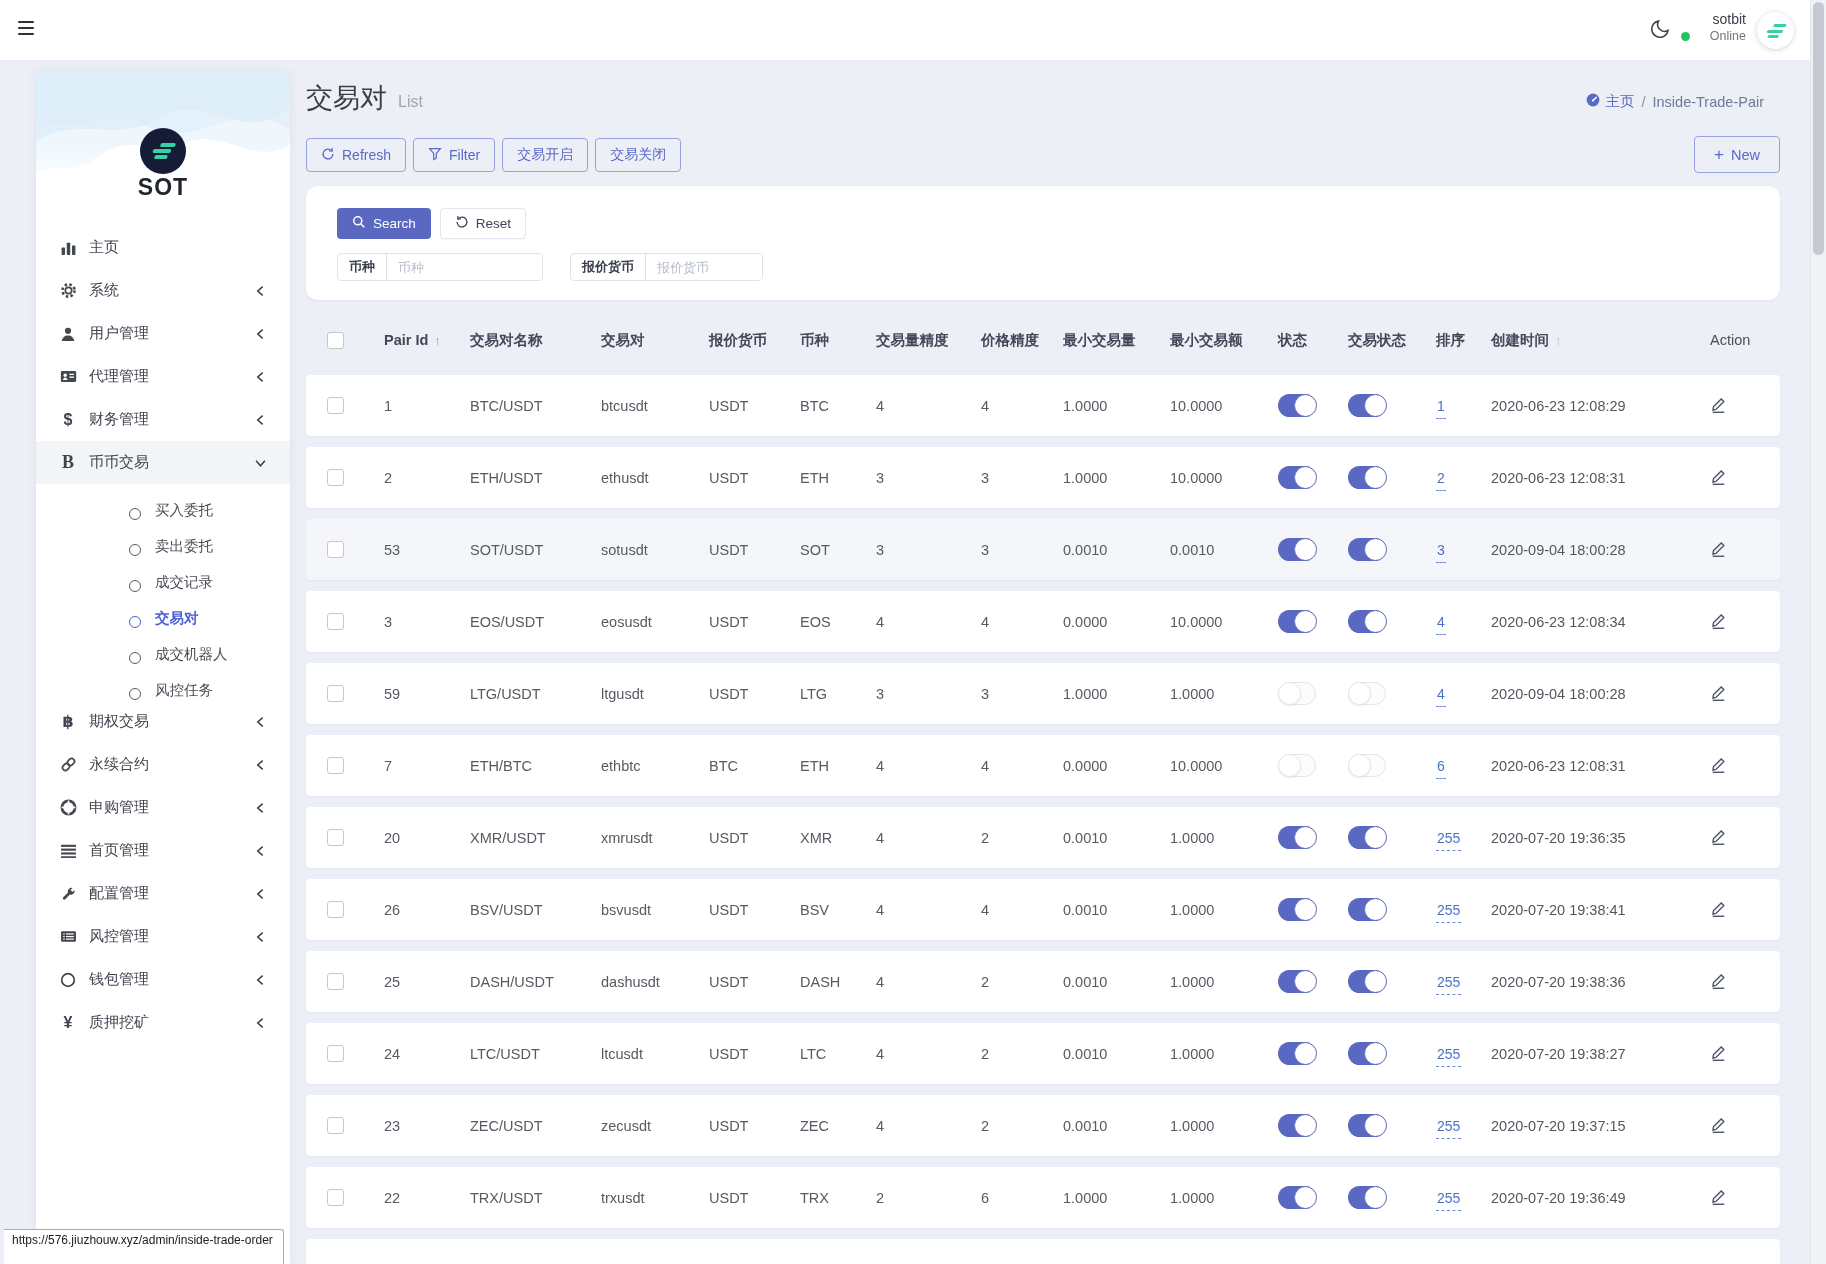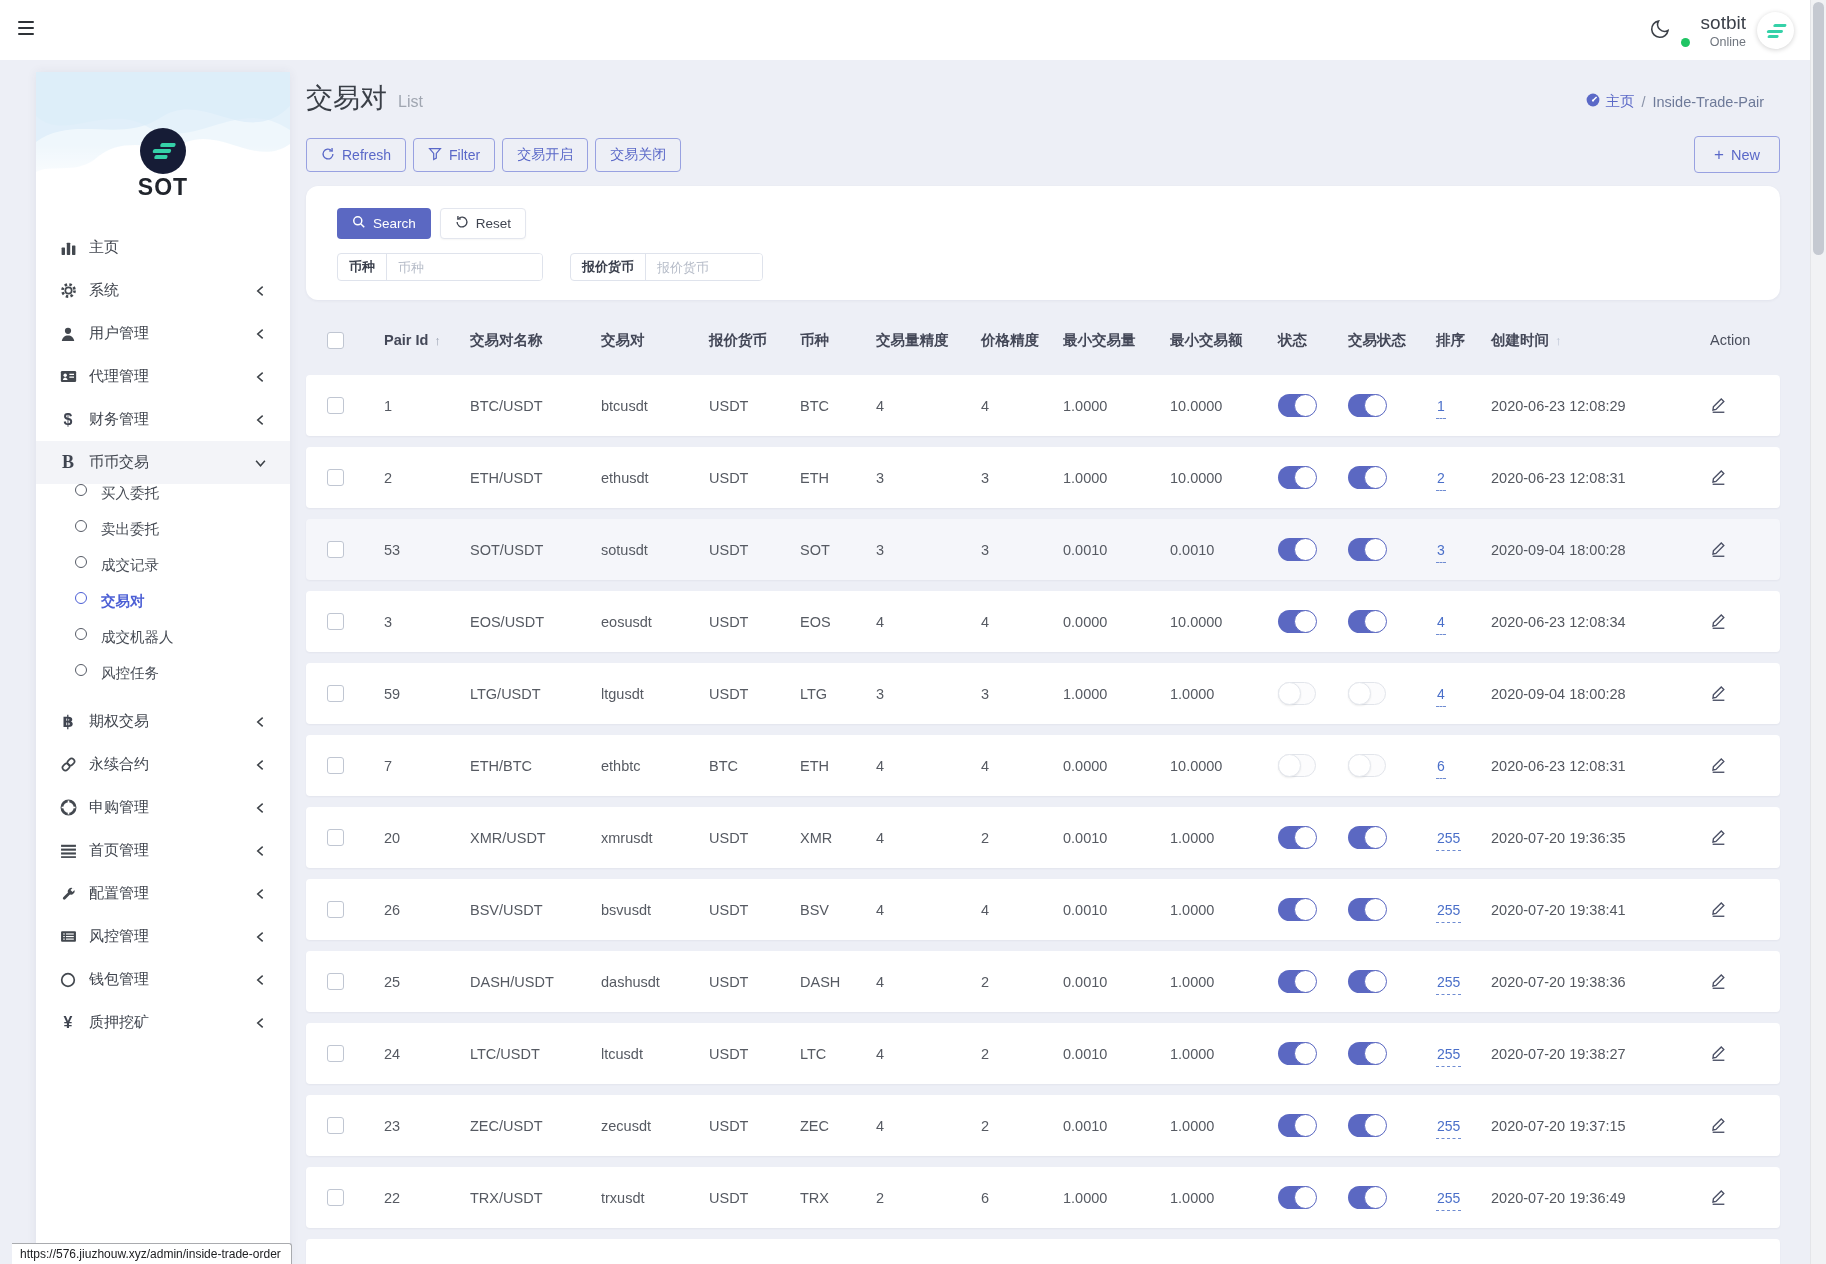--- a/index.html
+++ b/index.html
@@ -7,21 +7,21 @@
   body {
     font-family:"Liberation Sans","DejaVu Sans",sans-serif;
     background:#edeff6; position:relative; color:#3e4251;
   }
   
   .topbar { position:absolute; left:0; top:0; width:1826px; height:60px; background:#fff; z-index:5; }
   .hamburger { position:absolute; left:18px; top:21px; width:16px; height:14px; display:flex; flex-direction:column; justify-content:space-between; cursor:pointer; }
   .hamburger span { display:block; height:2.2px; background:#2e3237; border-radius:1px; }
   .moon-btn { position:absolute; right:152px; top:17px; width:26px; height:26px; color:#3c4148; cursor:pointer; }
   .userblock { position:absolute; right:80px; top:11px; text-align:right; line-height:1.25; cursor:pointer; }
-  .user-name { font-size:19px; color:#3c414a; }
+  .user-name { font-size:14px; color:#3c414a; }
   .user-status { font-size:12.5px; color:#70767f; display:flex; align-items:center; justify-content:center; gap:20px; }
   .dot { width:9px; height:9px; border-radius:50%; background:#1fc463; display:inline-block; }
   .avatar { position:absolute; right:32px; top:12px; width:37px; height:37px; border-radius:50%; background:#fff; box-shadow:0 1px 5px rgba(0,0,0,.18); display:flex; align-items:center; justify-content:center; cursor:pointer; }
   .logo-bars { display:flex; flex-direction:column; gap:2.5px; transform:skewX(-14deg); }
   .logo-bars i { display:block; height:3px; border-radius:1.5px; background:#35d1a8; }
   .logo-bars i:nth-child(1){ width:13px; margin-left:5px; }
   .logo-bars i:nth-child(2){ width:16px; margin-left:0; }
   .logo-bars i:nth-child(3){ width:11px; margin-left:2px; }
   
   .scrollbar-track { position:absolute; right:0; top:0; width:16px; height:1264px; background:#f1f2f4; border-left:1px solid #e4e5e8; z-index:9; }
@@ -38,21 +38,21 @@
   .side-title { position:absolute; left:0; top:102px; width:254px; text-align:center; font-size:23px; font-weight:bold; letter-spacing:1px; color:#20242c; }
   .menu { position:absolute; left:0; top:154px; width:254px; }
   .menu-item { position:relative; height:43px; display:flex; align-items:center; padding-left:22px; cursor:pointer; }
   .menu-item.expanded { background:#f3f4f8; }
   .menu-icon { width:20px; display:flex; align-items:center; justify-content:center; color:#43484f; }
   .menu-icon .ltr { font-size:16px; font-weight:bold; color:#3f4450; }
   .menu-icon .ltr.serif { font-family:"Liberation Serif","DejaVu Serif",serif; font-size:18px; }
   .menu-label { margin-left:11px; font-size:15px; color:#40454e; }
   .menu-chev { position:absolute; right:24px; top:50%; transform:translateY(-50%); color:#3c4147; display:flex; }
   .menu-chev.down { transform:translateY(-50%) rotate(-90deg); }
-  .sub-item { position:relative; height:36px; display:flex; align-items:flex-start; padding-left:39px; cursor:pointer; }
+  .sub-item { position:relative; height:36px; display:flex; align-items:flex-end; padding-left:73px; cursor:pointer;margin-left:20px; }
   .sub-bullet { width:12px; height:12px; border:1.5px solid #565b66; border-radius:50%; flex:none; }
   .sub-label { margin-left:14px; font-size:14.5px; color:#474c55; }
   .sub-item.active .sub-bullet { border-color:#4c5fd5; }
   .sub-item.active .sub-label { color:#4c5fd5; font-weight:bold; }
   
   .main { position:absolute; left:306px; top:60px; width:1474px; height:1204px; }
   .breadcrumb { position:absolute; top:32px; right:16px; display:flex; align-items:center; gap:7px; font-size:14.5px; }
   .crumb-home { color:#5b69c7; display:flex; align-items:center; gap:5px; cursor:pointer; }
   .crumb-sep { color:#8a93a8; }
   .crumb-current { color:#6e7a99; }
@@ -91,21 +91,21 @@
   .toggle { width:38px; height:23px; border-radius:12px; position:relative; cursor:pointer; }
   .toggle.on { background:#5b68c2; }
   .toggle.on .knob { position:absolute; right:-1px; top:0; width:23px; height:23px; border-radius:50%; background:#fff; border:1px solid #5b68c2; }
   .toggle.off { background:#fcfcfd; border:1px solid #e2e5eb; }
   .toggle.off .knob { position:absolute; left:-1px; top:-1px; width:23px; height:23px; border-radius:50%; background:#fff; border:1px solid #e4e7ed; box-shadow:0 1px 2px rgba(0,0,0,.07); }
   .sort-link { color:#4a6fc9; font-size:14px; border-bottom:1px dashed #6f8cd2; padding:0 1px 4px; cursor:pointer; }
   .created { color:#53575f; }
   .edit-btn { margin-left:8px; color:#4c5166; cursor:pointer; display:inline-flex; }
   .sliver { position:absolute; left:0; width:1474px; height:61px; background:#fff; border-radius:4px; box-shadow:0 1px 2px rgba(33,43,73,.05); }
   
-  .statusbar { position:absolute; left:12px; bottom:0; height:21px; background:#fff; border:1px solid #a9abaf; border-left:none; border-bottom:none; border-top-right-radius:3px; z-index:10; font-size:12px; color:#202124; padding:3px 10px 0 8px; white-space:nowrap; }
+  .statusbar { position:absolute; left:4px; bottom:0; height:35px; background:#fff; border:1px solid #a9abaf; border-left:none; border-bottom:none; border-top-right-radius:3px; z-index:10; font-size:12px; color:#202124; padding:3px 10px 0 8px; white-space:nowrap; }
 </style>
 </head>
 <body>
 
 <div class="topbar">
   <div class="hamburger">
       <span></span>
       <span></span>
       <span></span>
     </div>

